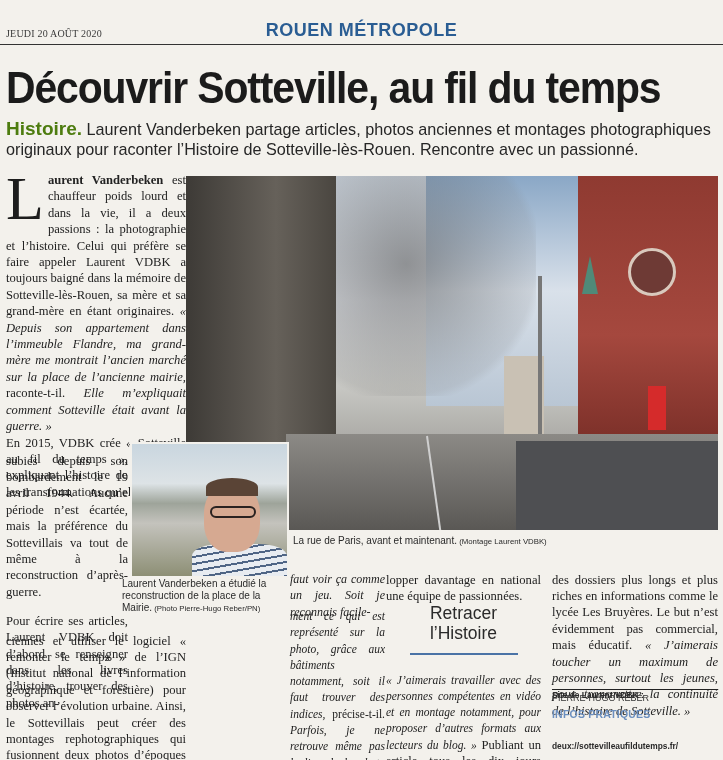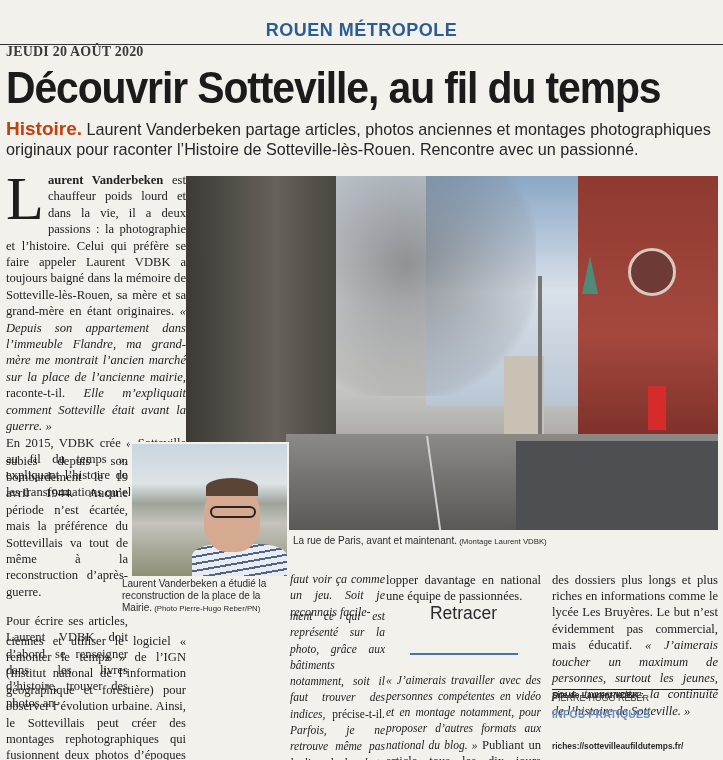--- a/index.html
+++ b/index.html
@@ -7,28 +7,28 @@
     width: 723px; height: 760px; overflow: hidden; position: relative;
     background: #f3f1ec;
     font-family: "DejaVu Serif", serif;
     color: #222;
   }
   .abs { position: absolute; }
   .sans { font-family: "Liberation Sans", sans-serif; }
   .serif { font-family: "Liberation Serif", serif; }
 
   
-  .dateline { left: 6px; top: 44px; font-size: 14px; font-weight: bold; color: #3a3a3a; letter-spacing: 0.2px; }
+  .dateline { left: 6px; top: 28px; font-size: 10px; font-weight: normal; color: #3a3a3a; letter-spacing: 0.2px; }
   .section { left: 0; width: 723px; top: 20px; text-align: center; font-size: 18px; font-weight: bold; color: #2a5d93; letter-spacing: 0.5px; }
   .rule-top { left: 0; top: 44px; width: 723px; height: 1px; background: #333; }
 
   .headline { left: 6px; top: 62px; font-size: 44px; font-weight: bold; color: #1b1b1b; letter-spacing: -1.2px; line-height: 52px; transform: scaleX(0.93); transform-origin: left top; white-space: nowrap; }
 
   .chapo { left: 6px; top: 119px; width: 712px; font-size: 16.2px; line-height: 20px; color: #262626; }
-  .chapo .kicker { color: #c2410c; font-weight: bold; font-size: 19px; }
+  .chapo .kicker { color: #4d7c0f; font-weight: bold; font-size: 19px; }
 
   
   .col1 { left: 6px; top: 172px; width: 180px; font-size: 12.6px; line-height: 16.4px; text-align: justify; }
   .dropcap { float: left; font-size: 62px; line-height: 48px; margin: 2px 4px 0 0; font-family: "Liberation Serif", serif; color: #1d1d1d; }
   .col1 p, .colx p { margin: 0; }
   .it { font-style: italic; }
 
   .col1b { left: 6px; top: 440px; width: 122px; font-size: 12.6px; line-height: 16.4px; text-align: justify; }
   .col1c { left: 6px; top: 620px; width: 275px; font-size: 12.6px; line-height: 16.4px; text-align: justify; }
 
@@ -142,26 +142,27 @@
 <div class="abs serif" style="left:290px;top:608px;width:95px;font-size:11.5px;line-height:16.3px;text-align:justify;">
   <p style="margin:0"><span class="it">ment ce qui est représenté sur la photo, grâce aux bâtiments notamment, soit il faut trouver des indices,</span><span> précise-t-il. </span><span class="it">Parfois, je ne retrouve même pas le lieu de la photo comme c’est le cas pour ce que je suppose être la rue Armand-Barbès. »</span></p>
 
 </div>
 
 <div class="abs col3a serif">
   <p>lopper davantage en national une équipe de passionnées.</p>
 </div>
 <div class="abs subhead sans">
   <div>Retracer</div>
+  <div>l’Histoire</div>
 </div>
 <div class="abs subhead-rule"></div>
 <div class="abs col3b serif">
-  <p><span class="it">« J’aimerais travailler avec des personnes compétentes en vidéo et en montage notamment, pour proposer d’autres formats aux national du blog. »</span><span style="font-size:12.6px"> Publiant un article tous les dix jours environ, il travaille aujourd’hui sur</span></p>
+  <p><span class="it">« J’aimerais travailler avec des personnes compétentes en vidéo et en montage notamment, pour proposer d’autres formats aux lecteurs du blog. »</span><span style="font-size:12.6px"> Publiant un article tous les dix jours environ, il travaille aujourd’hui sur</span></p>
 </div>
 
 <div class="abs col4 serif">
   <p><span>des dossiers plus longs et plus riches en informations comme le lycée Les Bruyères. Le but n’est évidemment pas commercial, mais éducatif. </span><span class="it">« J’aimerais toucher un maximum de personnes, surtout les jeunes, pour transmettre la continuité de l’histoire de Sotteville. »</span></p>
 </div>
 <div class="abs rule-sig"></div>
 <div class="abs signature sans">PIERRE-HUGO REBER</div>
 <div class="abs infos-title sans">INFOS PRATIQUES</div>
 <div class="abs infos-line sans" style="top:690px;text-align:center;">Site de Laurent VDBK :</div>
-<div class="abs infos-line sans" style="top:741px;">riches://sottevilleaufildutemps.fr/</div>
+<div class="abs infos-line sans" style="top:741px;">deux://sottevilleaufildutemps.fr/</div>
 
 </body></html>

